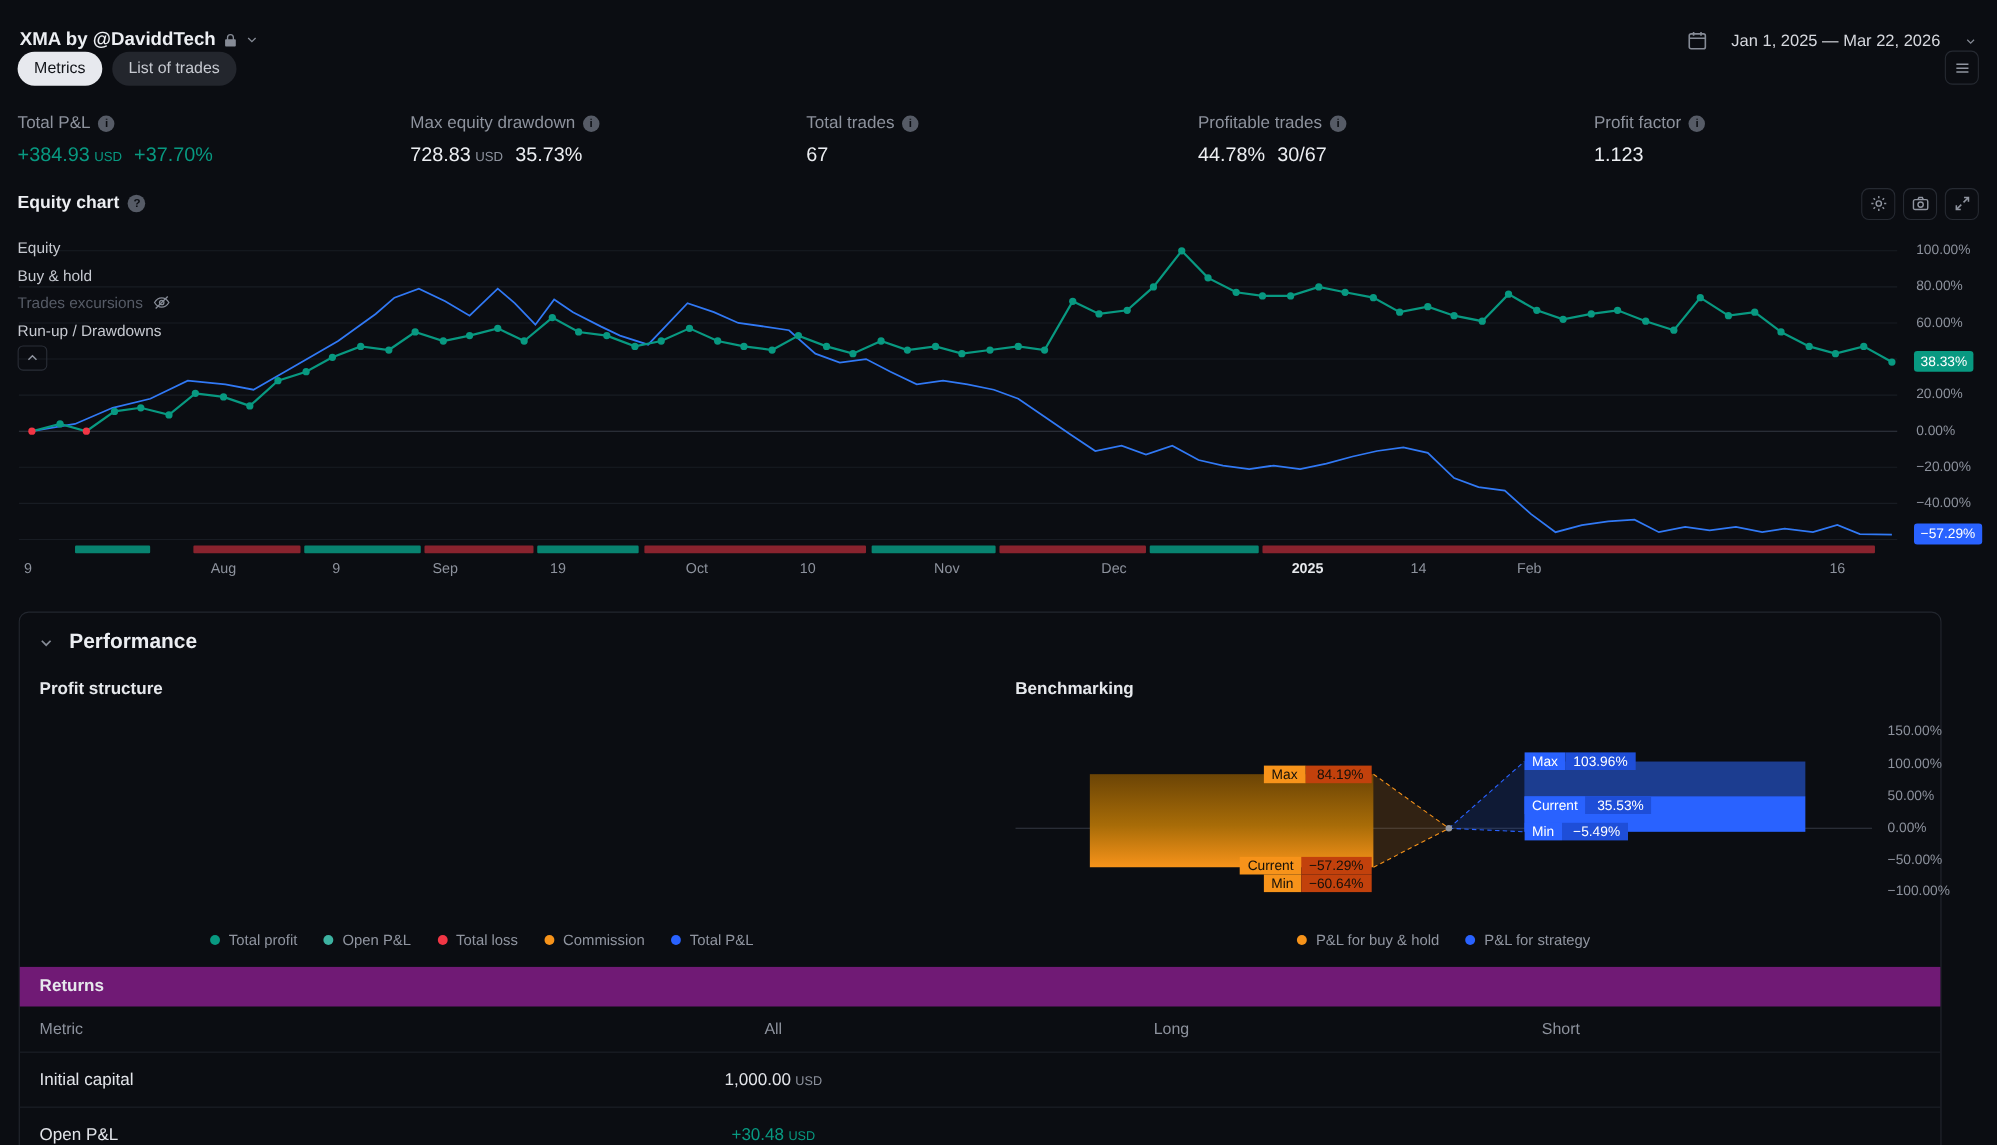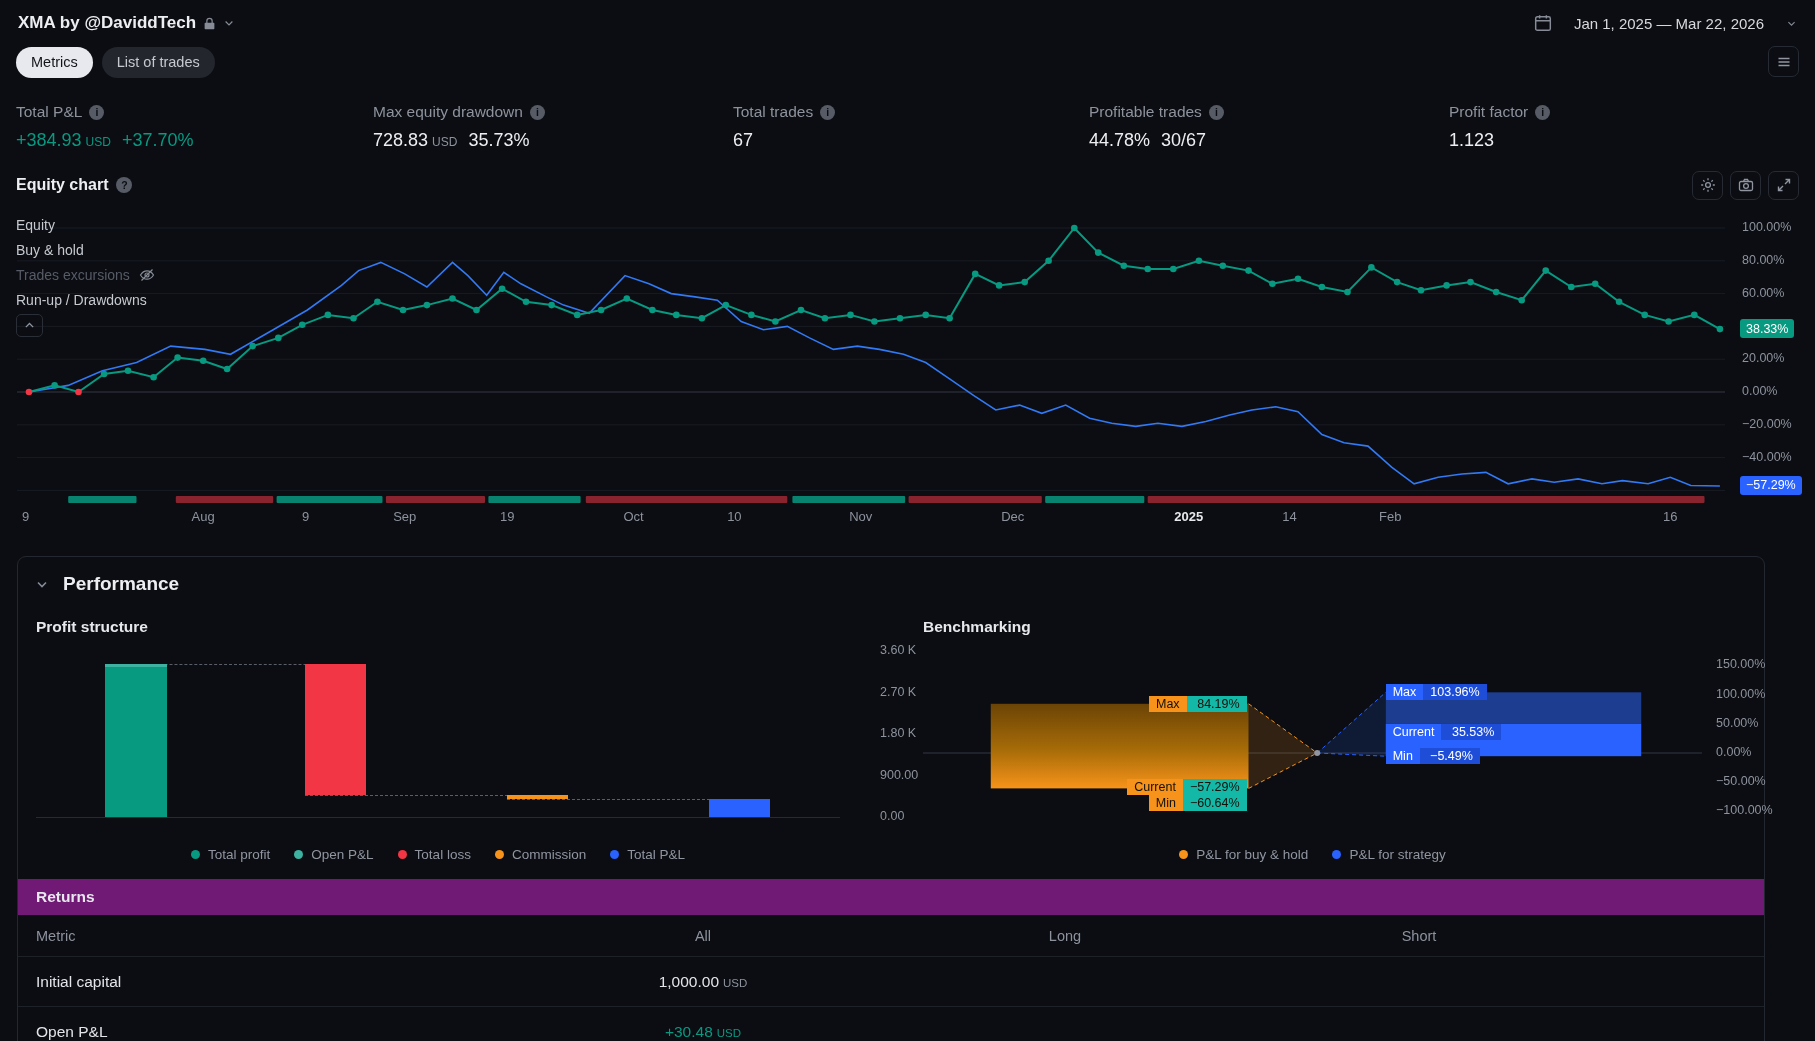--- a/index.html
+++ b/index.html
@@ -1,21 +1,21 @@
 <!DOCTYPE html>
 <html><head>
 <meta charset="utf-8">
 <style>
 *{margin:0;padding:0;box-sizing:border-box}
 body{width:1815px;height:1041px;background:#0b0d12;font-family:"Liberation Sans",sans-serif;color:#d6d8de;position:relative;overflow:hidden}
 button{font-family:inherit;background:none;border:none;color:inherit;cursor:pointer}
 .icon{display:inline-flex;align-items:center;justify-content:center;color:#868b96;line-height:0}
 
 
-.topbar{position:absolute;top:0;left:0;right:0;height:46px;display:flex;align-items:center;justify-content:space-between;padding:0 18px}
+.topbar{position:absolute;top:0;left:0;right:0;height:46px;display:flex;align-items:flex-end;justify-content:space-between;padding:0 18px}
 .title-group{display:flex;align-items:center;gap:7px;cursor:pointer}
 .title-group h1{font-size:17px;font-weight:700;color:#eceef2}
 .date-range{display:flex;align-items:center;gap:22px;font-size:15px;color:#d6d8de;cursor:pointer}
 
 
 .tabs-row{position:absolute;top:44px;left:16px;height:36px;display:flex;align-items:center;gap:9px}
 .pill{height:31px;padding:0 15px;border-radius:16px;font-size:14.5px}
 .pill.active{background:#e7e9ee;color:#121419}
 .pill.inactive{background:#23262d;color:#c6c9d0}
 .layout-btn{position:absolute;top:46px;right:16px;width:31px;height:31px;border:1px solid #262a32;border-radius:7px;color:#9095a0;display:flex;align-items:center;justify-content:center}
@@ -65,21 +65,21 @@
 #profit-yaxis{position:absolute;left:844px;top:0;width:70px;height:172px}
 .axis-label2{position:absolute;left:0;font-size:12.5px;color:#8d929d;white-space:nowrap}
 #bench-box{position:absolute;left:905px;top:92px;width:843px;height:190px}
 #bench-svg{position:absolute;left:0;top:0}
 #bench-labels{position:absolute;left:0;top:0;width:779px;height:172px}
 #bench-yaxis{position:absolute;left:793px;top:0;width:70px;height:172px}
 .range-label{position:absolute;display:inline-flex;height:16px;line-height:16px;font-size:12.5px;white-space:nowrap}
 .range-label .name{padding:0 7px}
 .range-label .val{padding:0 7px;min-width:60px;text-align:right}
 .range-label.orange .name{background:#f7931a;color:#14100a}
-.range-label.orange .val{background:#14b8a6;color:#14100a}
+.range-label.orange .val{background:#c2410c;color:#14100a}
 .range-label.blue .name{background:#2962ff;color:#fff}
 .range-label.blue .val{background:#1e4ed8;color:#fff}
 .chart-legend-row{position:absolute;top:290px;display:flex;justify-content:center;align-items:center;gap:24px;font-size:13.5px;color:#9095a0}
 #profit-legend{left:18px;width:804px}
 #bench-legend{left:905px;width:779px}
 .lg-item{display:inline-flex;align-items:center;cursor:pointer}
 .dot{width:9px;height:9px;border-radius:50%;margin-right:8px;flex:none}
 
 
 .returns-band{position:absolute;left:0;right:0;top:322px;height:36px;background:#701a75;display:flex;align-items:center;padding:0 18px;font-size:15.5px;font-weight:700;color:#e6e8ec}
@@ -367,40 +367,20 @@
       <svg width="16" height="16" viewBox="0 0 16 16" fill="none" stroke="currentColor" stroke-width="1.6">
           <path d="M4 6.5l4 4 4-4"></path>
         </svg>
     </span>
     <span class="perf-title">Performance</span>
   </div>
 
   <div class="chart-title" style="left:18px">Profit structure</div>
   <div class="chart-title" style="left:905px">Benchmarking</div>
 
-  <div id="profit-box">
-    <div id="profit-plot">
-        <div class="baseline"></div>
-        <div class="dash" style="left: 69.144px; width: 261.3px; top: 15.4px;"></div>
-        <div class="dash" style="left: 268.536px; width: 263.712px; top: 145.9px;"></div>
-        <div class="dash" style="left: 471.144px; width: 262.908px; top: 150.2px;"></div>
-        <div class="wbar" style="left: 69.144px; width: 61.908px; top: 15.4px; height: 152.6px; background: rgb(8, 153, 129);"></div>
-        <div class="wbar" style="left: 268.536px; width: 61.908px; top: 15.4px; height: 130.5px; background: rgb(242, 54, 69);"></div>
-        <div class="wbar" style="left: 471.144px; width: 61.104px; top: 145.9px; height: 4.4px; background: rgb(247, 147, 26);"></div>
-        <div class="wbar" style="left: 672.948px; width: 61.104px; top: 150.2px; height: 17.8px; background: rgb(41, 98, 255);"></div>
-        <div class="wbar" style="left: 69.144px; width: 61.908px; top: 15.4px; height: 3px; background: rgb(61, 178, 161);"></div>
-      </div>
-    <div id="profit-yaxis">
-        <div class="axis-label2" style="top: -6px;">3.60 K</div>
-        <div class="axis-label2" style="top: 35.5px;">2.70 K</div>
-        <div class="axis-label2" style="top: 77px;">1.80 K</div>
-        <div class="axis-label2" style="top: 118.5px;">900.00</div>
-        <div class="axis-label2" style="top: 160px;">0.00</div>
-      </div>
-  </div>
 
   <div id="bench-box">
     <svg id="bench-svg" width="779" height="172">
         <defs>
           <linearGradient id="gradO" x1="0" y1="0" x2="0" y2="1">
             <stop offset="0%" stop-color="#6b4405"></stop>
             <stop offset="55%" stop-color="#a86c08"></stop>
             <stop offset="100%" stop-color="#f7931a"></stop>
           </linearGradient>
         </defs>

